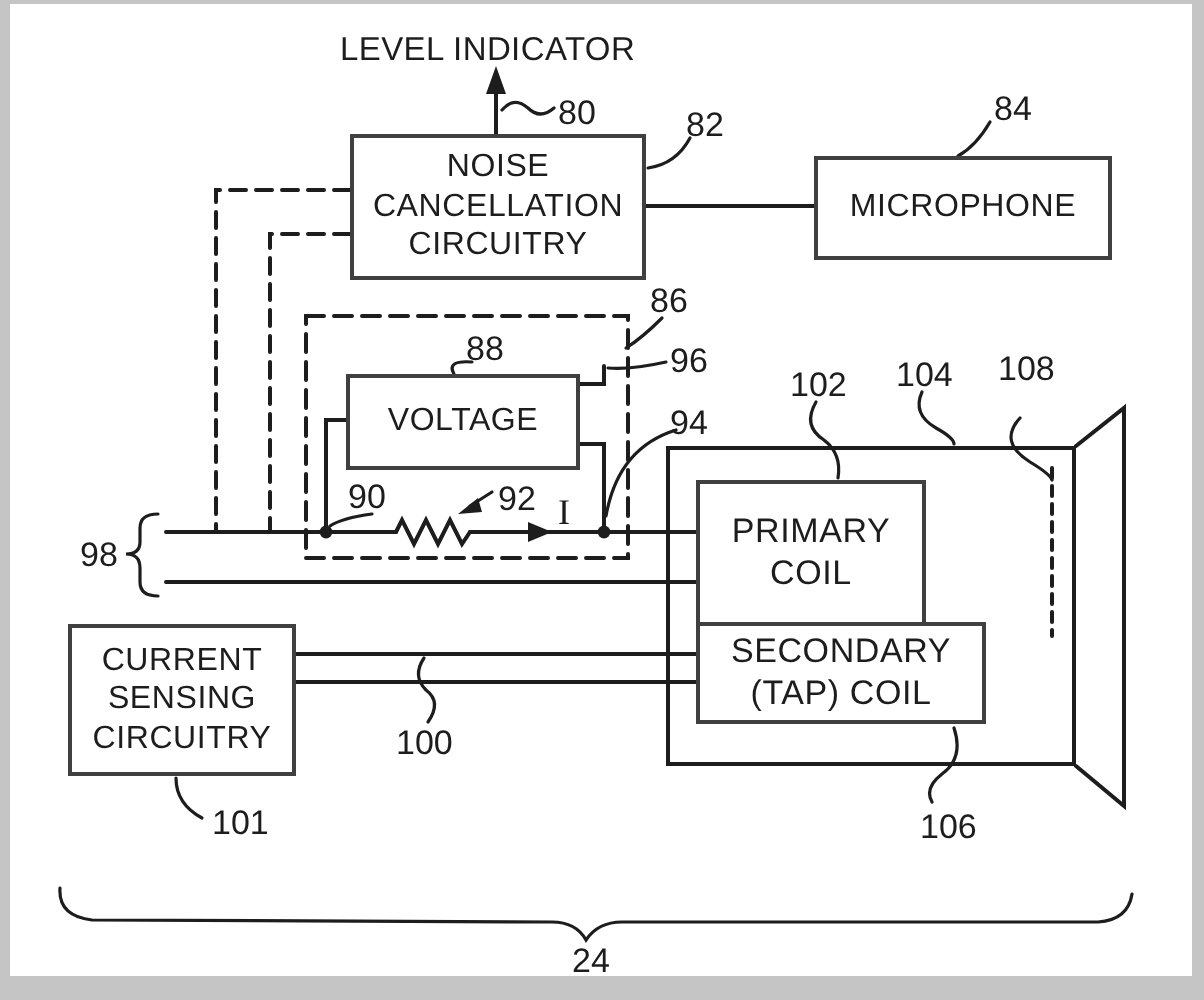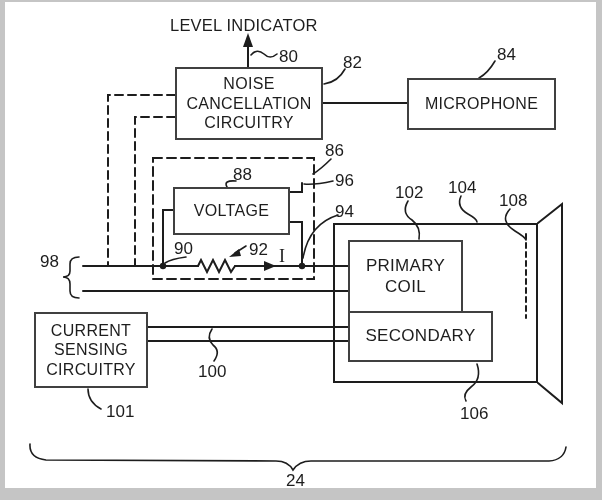--- a/index.html
+++ b/index.html
@@ -100,36 +100,37 @@
 
   <div class="plainbox" style="left:333px;top:223px;width:205px;height:160px"></div>
 
   <div class="box coil" style="left:348px;top:240px;width:115px;height:73px">
     <span>PRIMARY</span>
     <span>COIL</span>
   </div>
 
   <div class="box coil" style="left:348px;top:311px;width:145px;height:51px">
     <span>SECONDARY</span>
+    <span>(TAP) COIL</span>
   </div>
 
   <div class="txt" id="level-indicator">LEVEL INDICATOR</div>
   <div class="txt" id="current-i">I</div>
 
   <span class="lbl" style="left:279px;top:47px">80</span>
   <span class="lbl" style="left:343px;top:53px">82</span>
   <span class="lbl" style="left:497px;top:45px">84</span>
   <span class="lbl" style="left:325px;top:141px">86</span>
   <span class="lbl" style="left:233px;top:165px">88</span>
   <span class="lbl" style="left:335px;top:171px">96</span>
   <span class="lbl" style="left:335px;top:202px">94</span>
   <span class="lbl" style="left:174px;top:239px">90</span>
   <span class="lbl" style="left:249px;top:240px">92</span>
-  <span class="lbl" style="left:40px;top:252px">98</span>
+  <span class="lbl" style="left:40px;top:268px">98</span>
   <span class="lbl" style="left:198px;top:362px">100</span>
   <span class="lbl" style="left:106px;top:402px">101</span>
   <span class="lbl" style="left:395px;top:183px">102</span>
   <span class="lbl" style="left:448px;top:178px">104</span>
-  <span class="lbl" style="left:499px;top:191px">108</span>
+  <span class="lbl" style="left:499px;top:175px">108</span>
   <span class="lbl" style="left:460px;top:404px">106</span>
   <span class="lbl" style="left:286px;top:471px">24</span>
 
 </div>
 
 </body></html>

